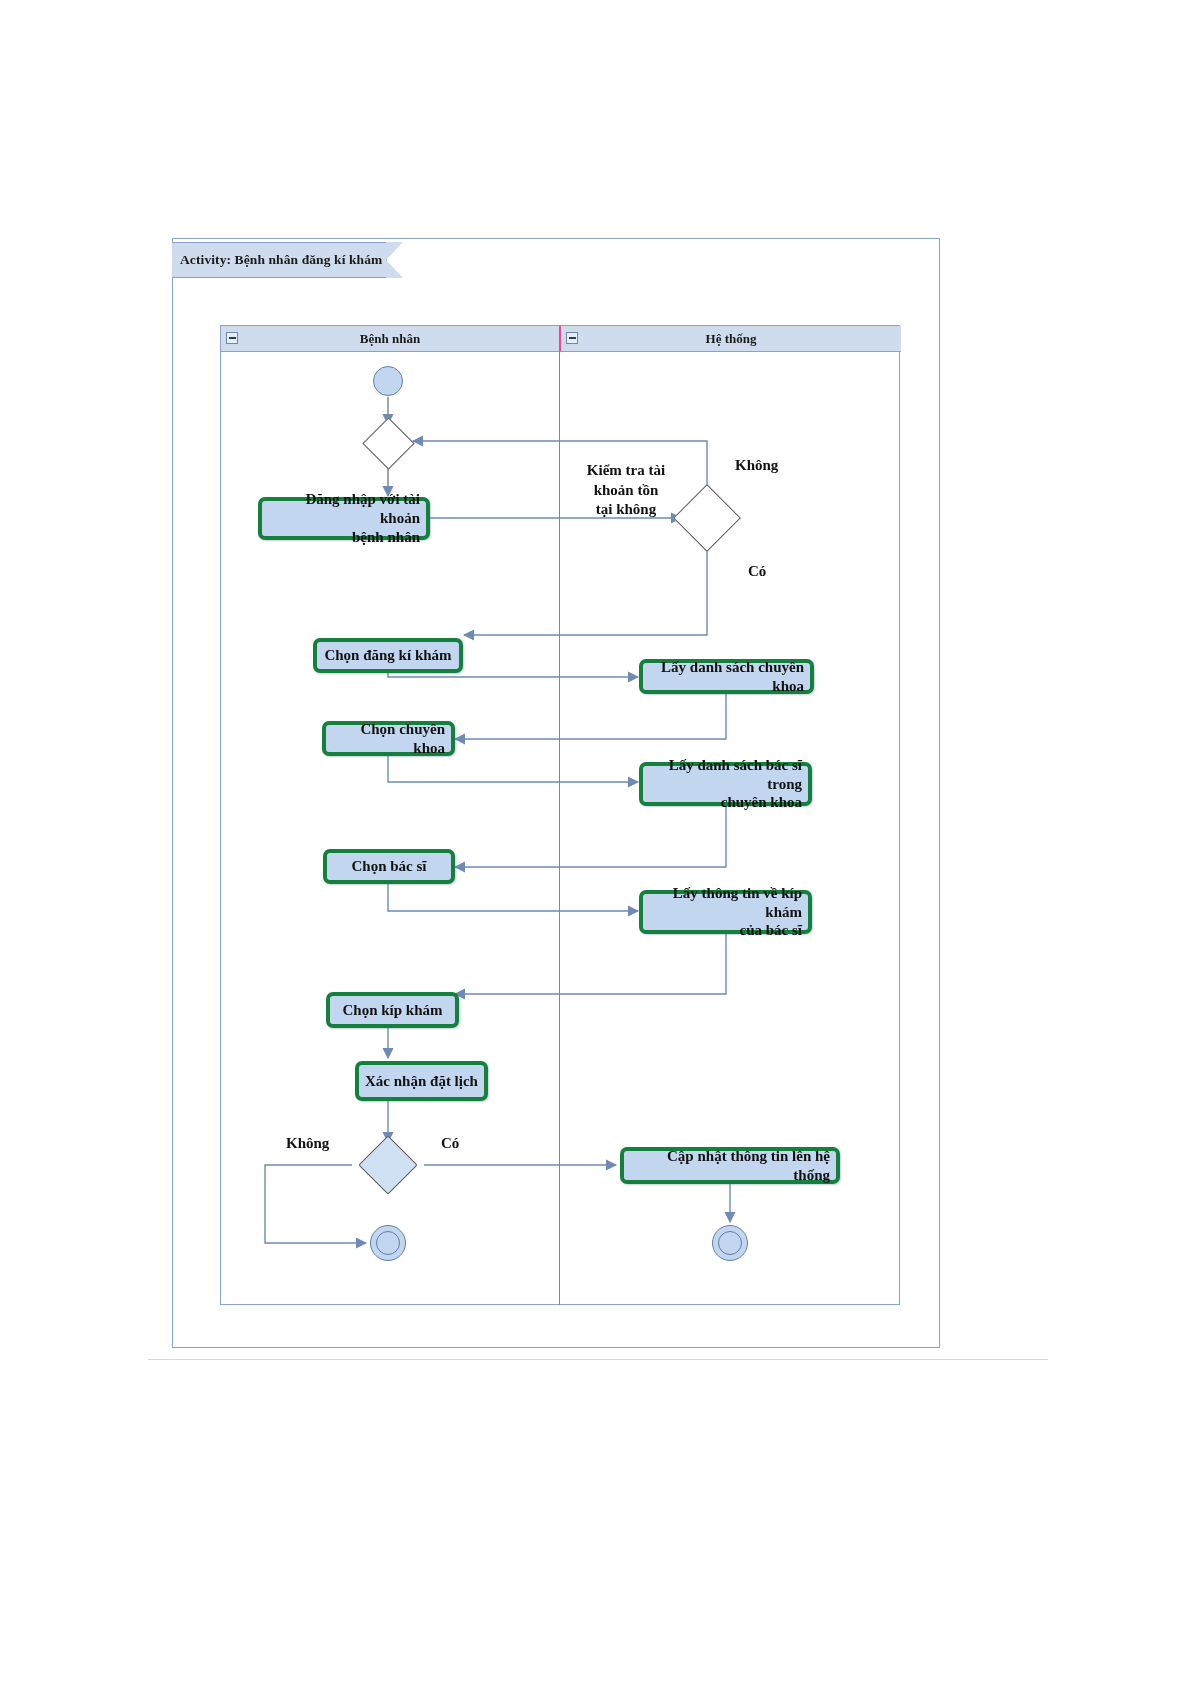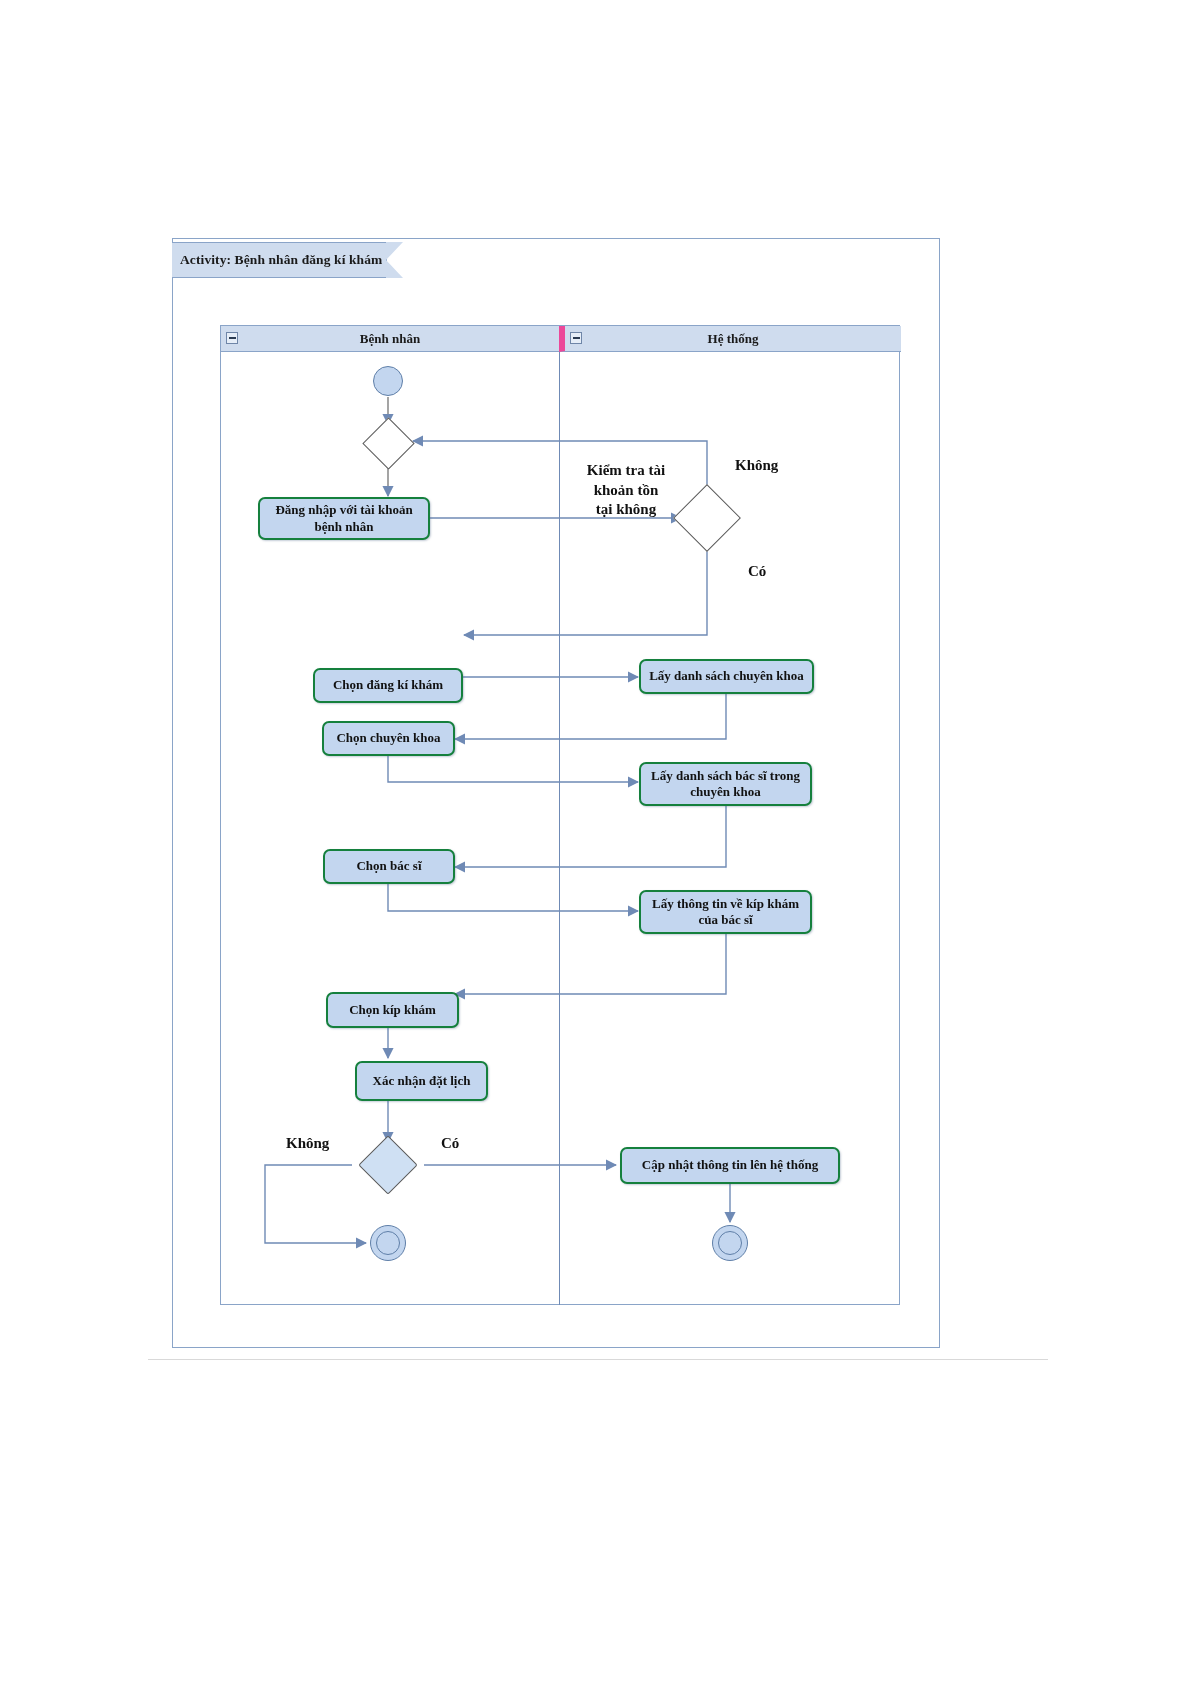--- a/index.html
+++ b/index.html
@@ -101,21 +101,21 @@
     border-bottom: 1px solid #8aa4c8;
     box-sizing: border-box;
     display: flex;
     align-items: center;
     justify-content: center;
     font-size: 13px;
     font-weight: bold;
     color: #1a1a1a;
   }
   #lane-header-left  { left: 0;     width: 338px; }
-  #lane-header-right { left: 338px; width: 342px; border-left: 6px solid #ec4899; }
+  #lane-header-right { left: 338px; width: 342px; border-left: 2px solid #ec4899; }
 
   .lane-collapse {
     position: absolute;
     left: 5px;
     top: 6px;
     width: 12px;
     height: 12px;
     border: 1px solid #6f86a8;
     background: #e6eef8;
     box-sizing: border-box;
@@ -136,28 +136,28 @@
     top: 26px;
     width: 1px;
     height: 953px;
     background: #6f8ab5;
   }
 
   
   .action {
     position: absolute;
     background: #c3d6ef;
-    border: 2px solid #15803d;
+    border: 4px solid #15803d;
     border-radius: 7px;
     box-sizing: border-box;
     display: flex;
     align-items: center;
     justify-content: center;
-    text-align: center;
-    font-size: 13px;
+    text-align: right;
+    font-size: 15px;
     font-weight: bold;
     color: #111111;
     line-height: 1.25;
     padding: 2px 6px;
     box-shadow: 1px 1px 2px rgba(90,110,140,0.35);
   }
 
   .diamond {
     position: absolute;
     background: #cfe0f3;
@@ -307,21 +307,21 @@
   <div class="diamond plain" style="left:683px; top:494px; width:48px; height:48px;"></div>
 
   <div class="edge-label" style="left:574px; top:461px; width:104px;">Kiểm tra tài
 khoản tồn
 tại không</div>
 
   <div class="edge-label" style="left:735px; top:456px; width:70px; text-align:left;">Không</div>
 
   <div class="edge-label" style="left:748px; top:562px; width:50px; text-align:left;">Có</div>
 
-  <div class="action" style="left:313px; top:668px; width:150px; height:35px;">
+  <div class="action" style="left:313px; top:638px; width:150px; height:35px;">
     <span>Chọn đăng kí khám</span>
   </div>
 
   <div class="action" style="left:639px; top:659px; width:175px; height:35px;">
     <span>Lấy danh sách chuyên khoa</span>
   </div>
 
   <div class="action" style="left:322px; top:721px; width:133px; height:35px;">
     <span>Chọn chuyên khoa</span>
   </div>

